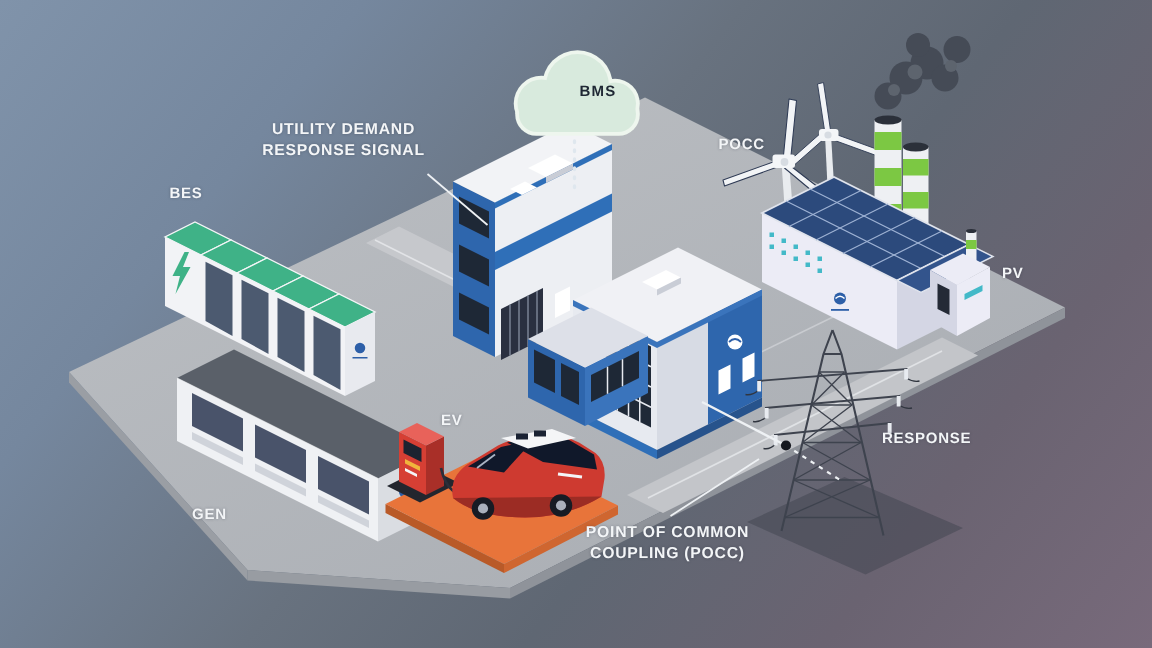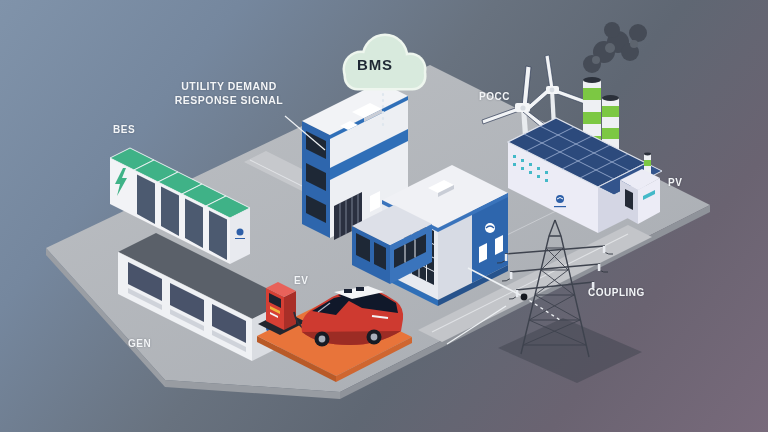--- a/index.html
+++ b/index.html
@@ -8,21 +8,21 @@
     font-family:"Liberation Sans",sans-serif;
     background:linear-gradient(128deg,#8093aa 0%,#75879e 22%,#68727f 45%,#5f6773 62%,#6a6371 80%,#786a7b 100%);
   }
   .scene svg{position:absolute;left:0;top:0;}
   .lbl{
     position:absolute;font-weight:bold;font-size:10px;line-height:1.3;
     color:#f3f5f7;letter-spacing:.5px;white-space:pre-line;
     text-shadow:0 0 2px rgba(35,40,55,.35);
   }
   .lbl-center{text-align:center;font-size:10.5px;}
-  .lbl-bms{font-size:15px;color:#1f2834;letter-spacing:.8px;text-align:left;text-shadow:none;}
+  .lbl-bms{font-size:10px;color:#1f2834;letter-spacing:.8px;text-align:right;text-shadow:none;}
 </style>
 </head>
 <body>
 
 <div class="scene">
 <svg width="768" height="432" viewBox="0 0 768 432">
   <defs>
     <linearGradient id="pg" x1="0" y1="0" x2="1" y2="1">
       <stop offset="0" stop-color="#bdc0c4"></stop>
           <stop offset="1" stop-color="#a7abb1"></stop>
@@ -307,14 +307,16 @@
 </svg>
 
 <div class="lbl lbl-bms" style="left:357px;top:55px;width:54px;">BMS</div>
 <div class="lbl lbl-center" style="left:159px;top:80px;width:140px;">UTILITY DEMAND
 RESPONSE SIGNAL</div>
 <div class="lbl" style="left:113px;top:123px;">BES</div>
 <div class="lbl" style="left:128px;top:337px;">GEN</div>
 <div class="lbl" style="left:294px;top:274px;text-align:center;">EV</div>
 <div class="lbl" style="left:479px;top:90px;">POCC</div>
 <div class="lbl" style="left:644px;top:176px;margin-left:24px;">PV</div>
-<div class="lbl" style="left:588px;top:286px;">COUPLING</div>
+<div class="lbl" style="left:588px;top:286px;">RESPONSE</div>
+<div class="lbl lbl-center" style="left:370px;top:349px;width:150px;">POINT OF COMMON
+COUPLING (POCC)</div>
 </div>
 
 </body></html>

